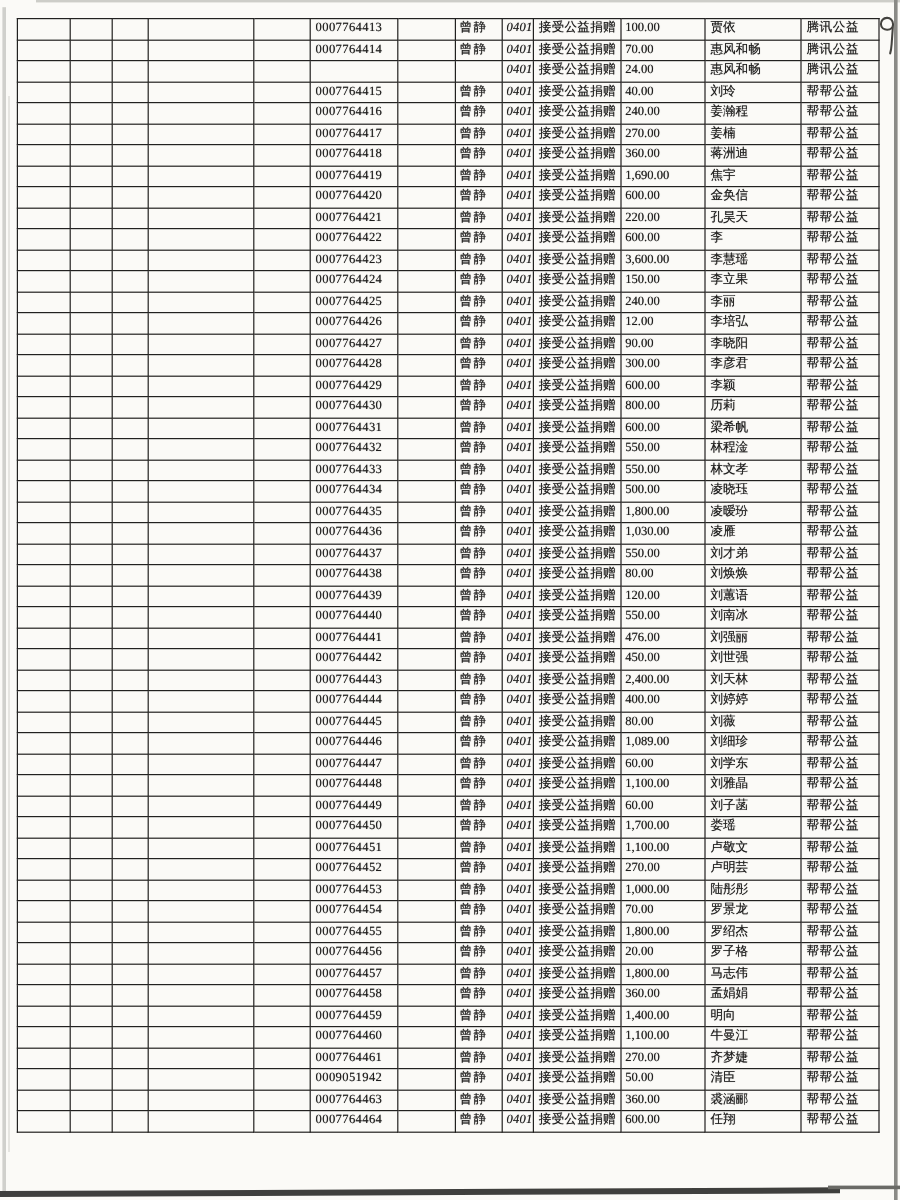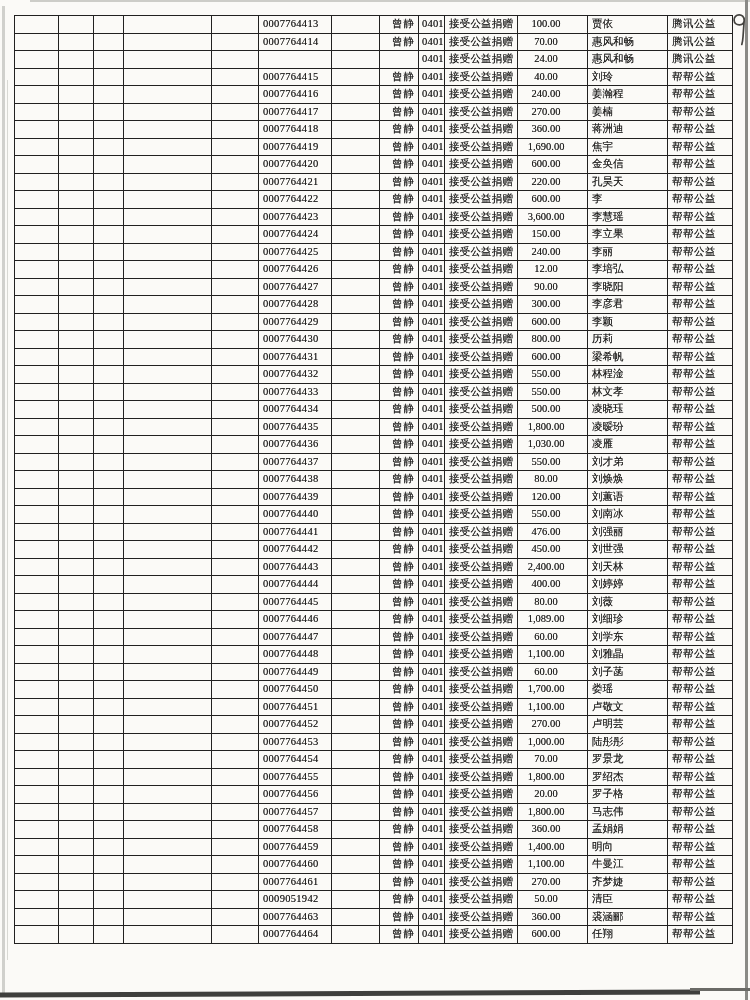--- a/index.html
+++ b/index.html
@@ -23,24 +23,24 @@
   }
   .paper-table td{
     border:1.5px solid #222120;
     height:16.5px;line-height:16.5px;
     padding:0 3px;
     font-size:10.5px;color:#1f1e1d;
     white-space:nowrap;overflow:hidden;
     text-shadow:0 0 0.6px rgba(45,45,45,.75);
   }
   td.receipt{letter-spacing:.3px;padding-left:4px;}
-  td.operator{text-align:right;letter-spacing:1px;}
-  td.code{text-align:right;letter-spacing:.2px;}
+  td.operator{text-align:left;letter-spacing:1px;}
+  td.code{text-align:right;letter-spacing:.2px;font-style:italic;}
   td.desc{padding-left:4px;letter-spacing:.2px;}
-  td.amount{text-align:center;padding-right:16px;}
+  td.amount{text-align:left;padding-right:16px;}
   td.donor{padding-left:4px;}
   td.org{padding-left:4px;letter-spacing:.5px;}
 
   .handwritten{
     position:absolute;left:731px;top:13px;width:18px;height:34px;
   }
 </style>
 </head>
 <body>
 

